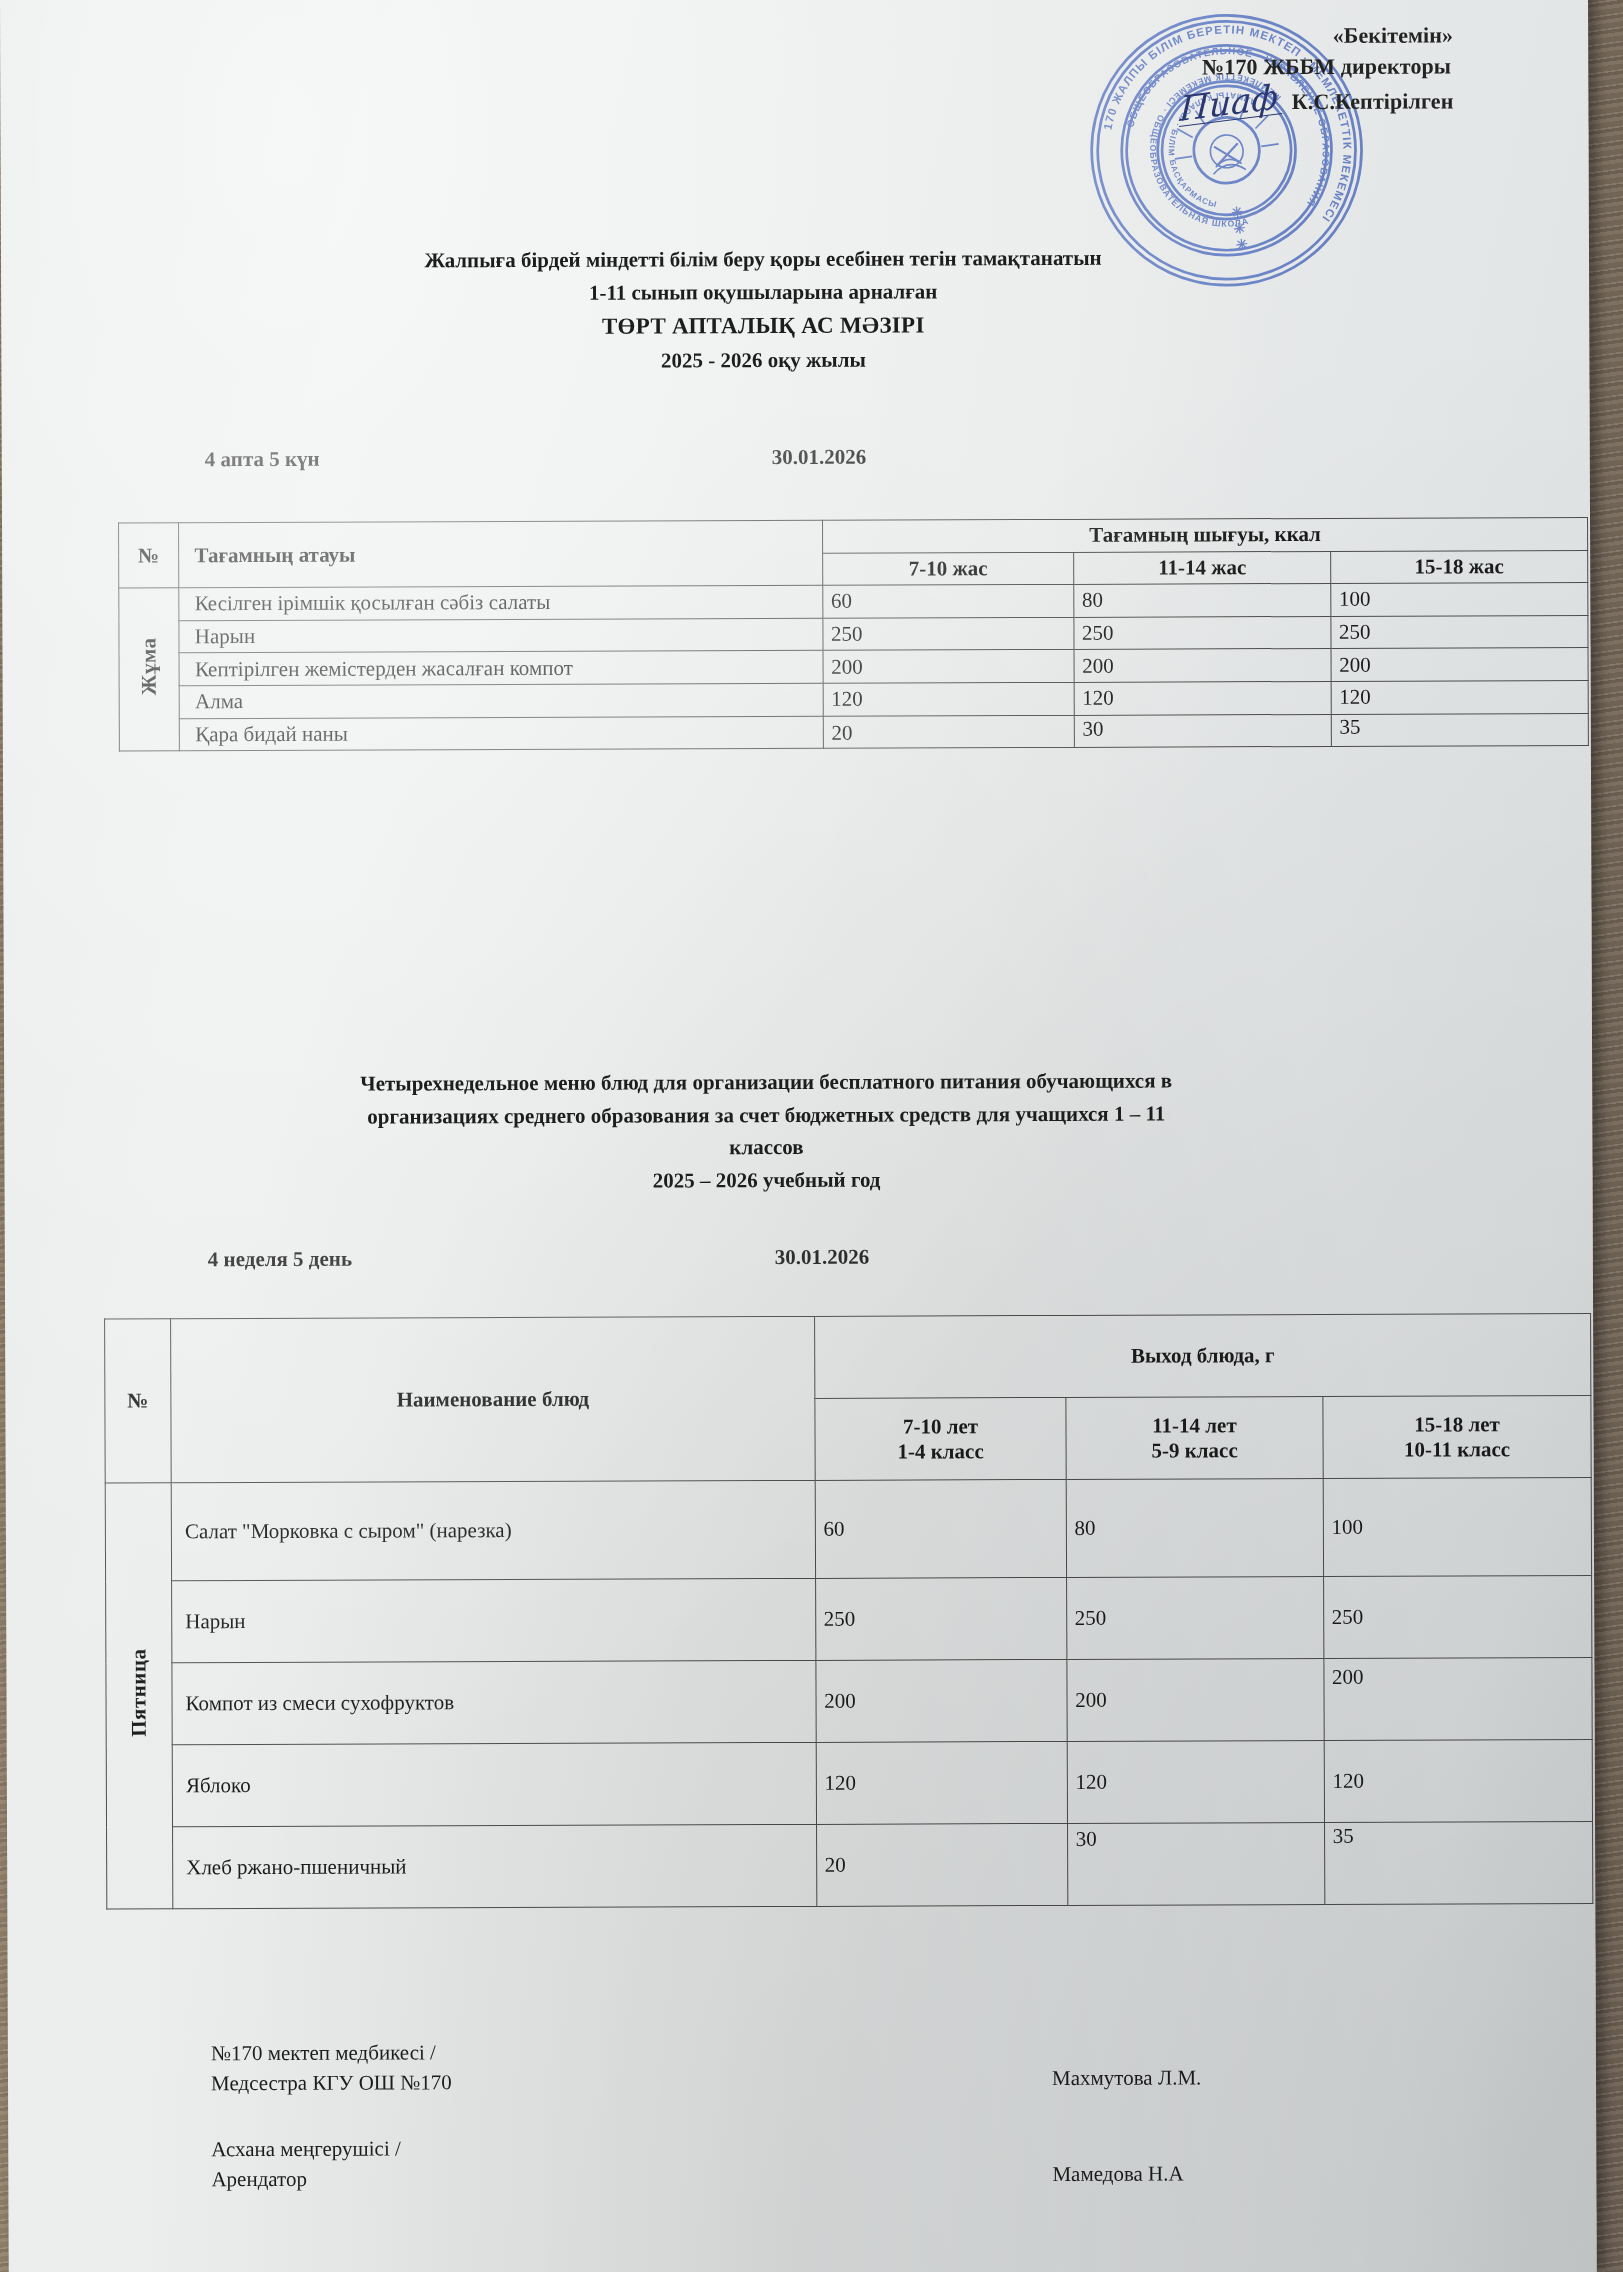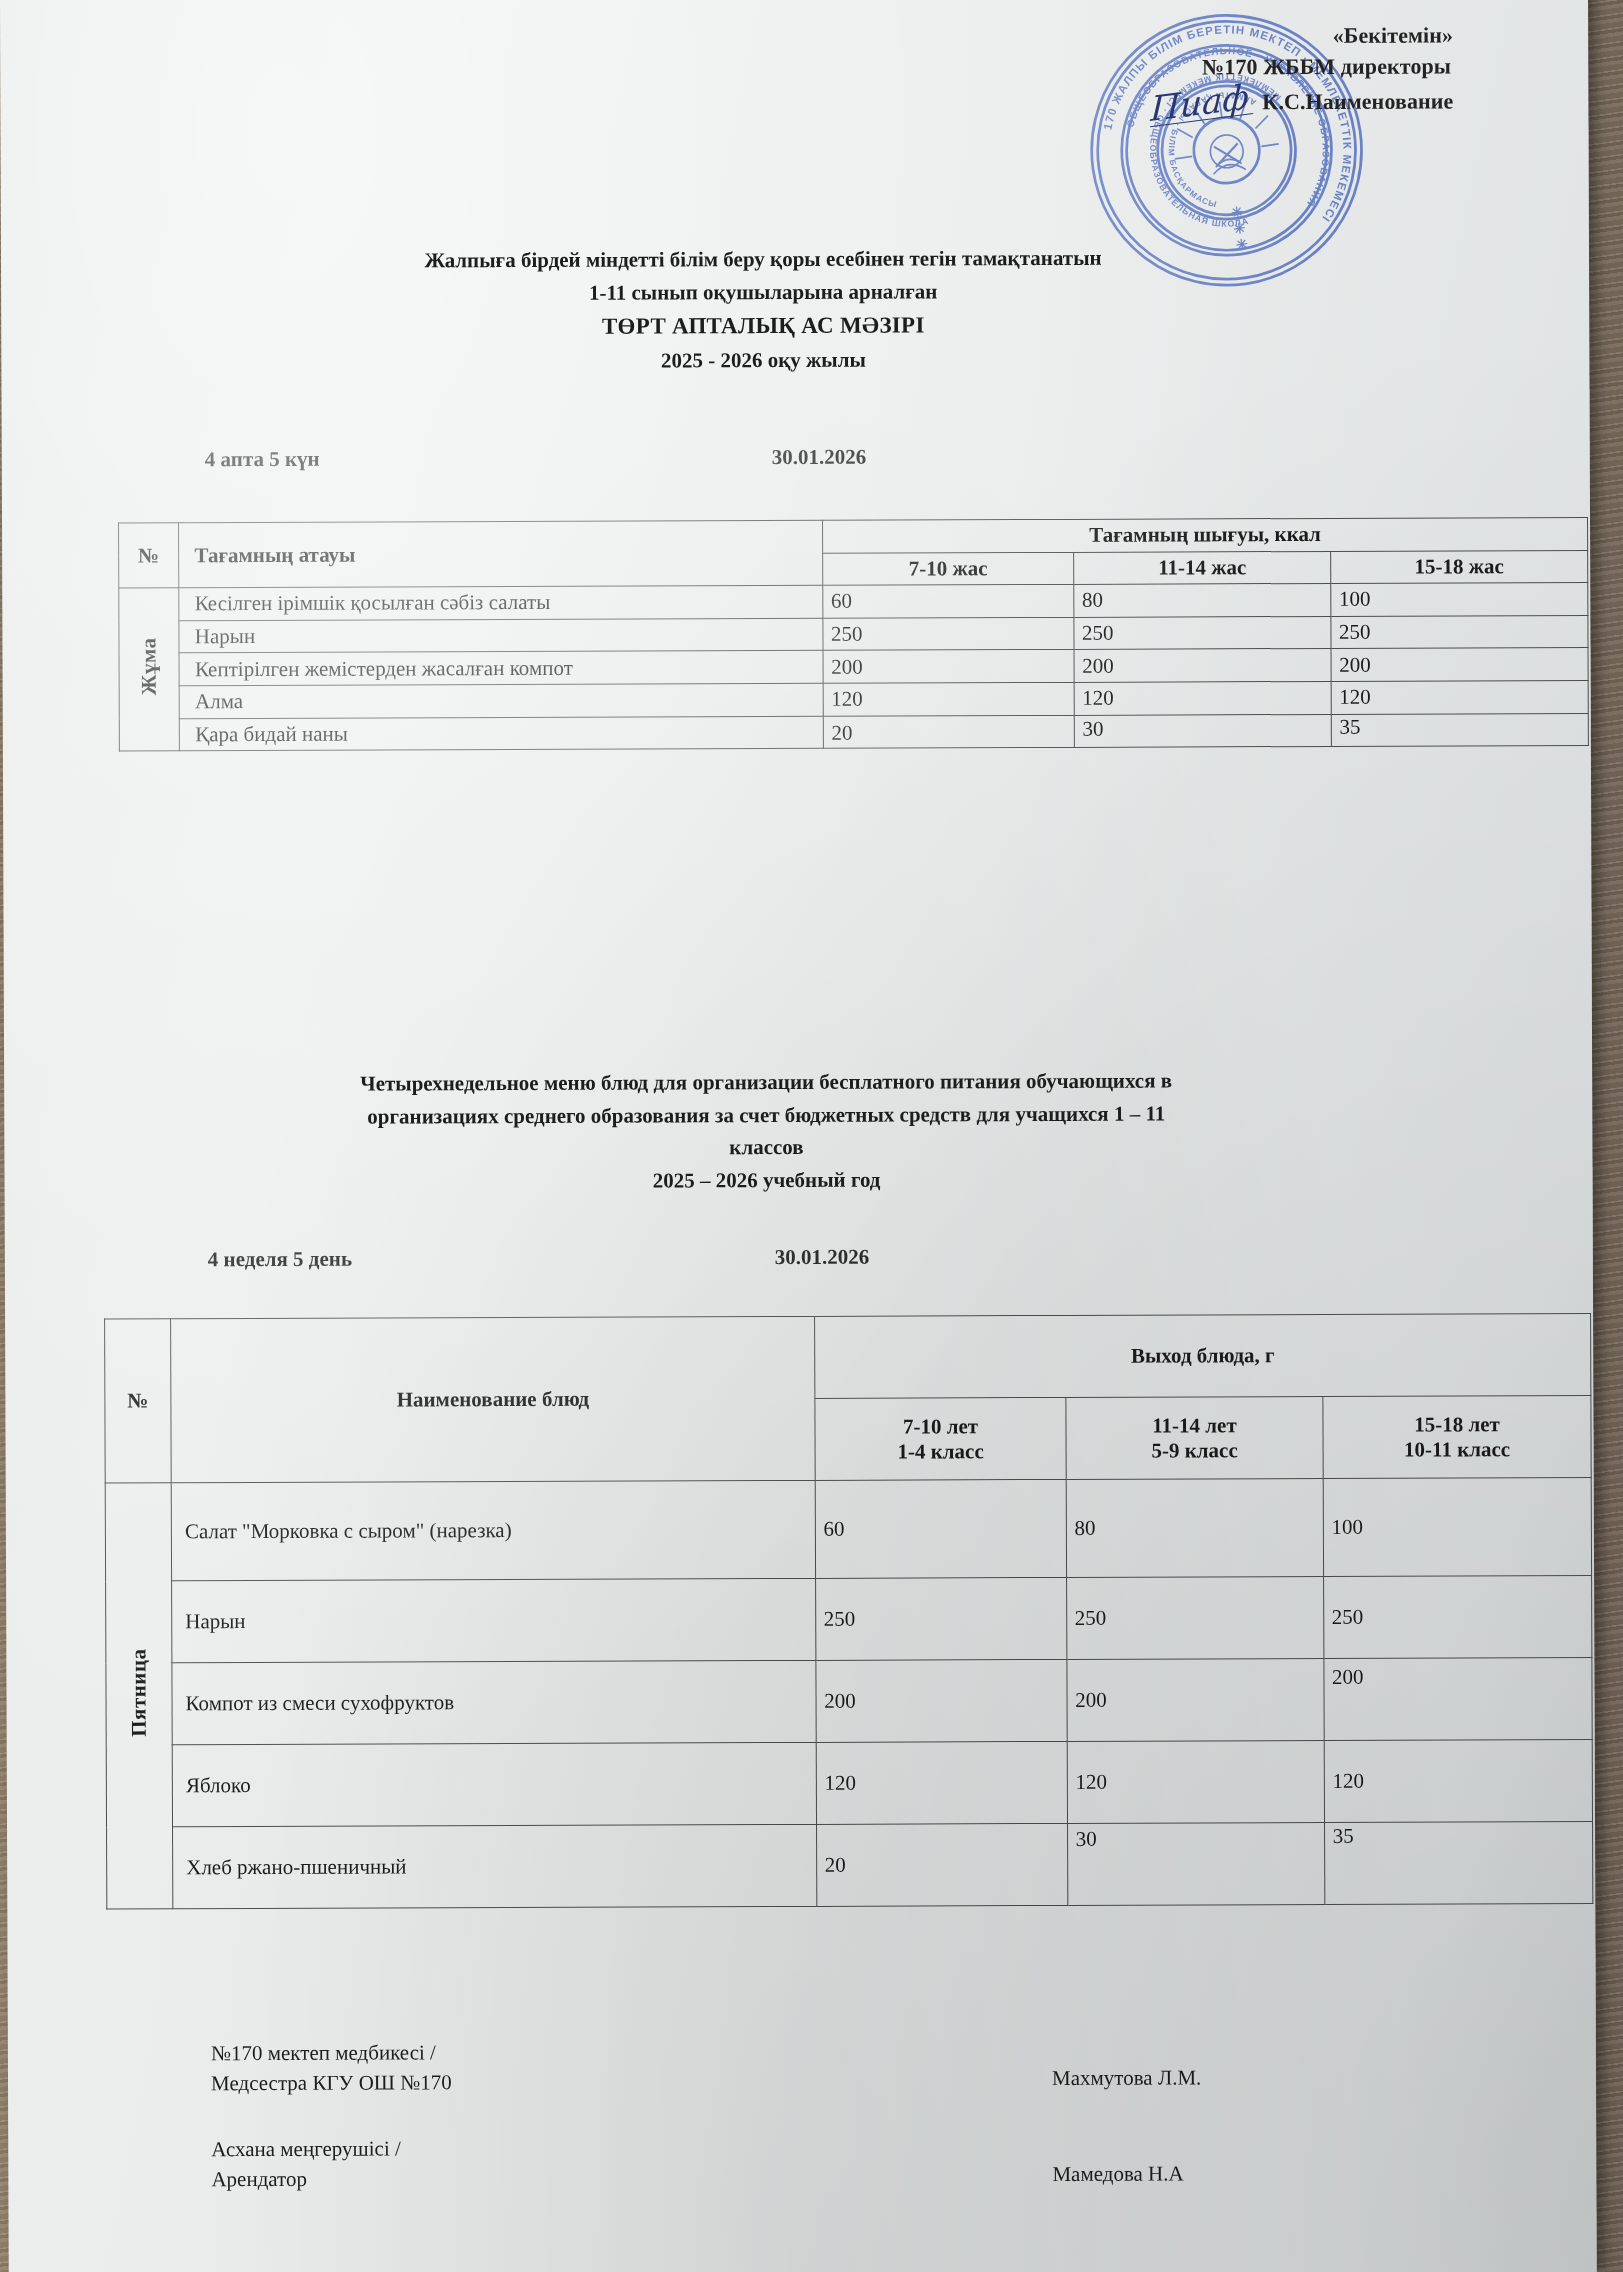--- a/index.html
+++ b/index.html
@@ -224,21 +224,21 @@
           <text x="252" y="414">✳</text>
           <text x="252" y="444">✳</text>
     </g>
   </svg>
 
   <div class="approval">
     <div>«Бекітемін»</div>
     <div class="line2">№170 ЖББМ директоры</div>
     <div class="sig-row">
       <span class="signature">Пиаф</span>
-      <span>К.С.Наименование</span>
+      <span>К.С.Кептірілген</span>
     </div>
   </div>
 
   <div class="title-block">
     <div class="t-sm">Жалпыға бірдей  міндетті білім беру қоры есебінен тегін тамақтанатын</div>
     <div class="t-sm">1-11 сынып оқушыларына арналған</div>
     <div class="t-big">ТӨРТ АПТАЛЫҚ АС МӘЗІРІ</div>
     <div class="t-sm">2025 - 2026 оқу жылы</div>
   </div>
 

